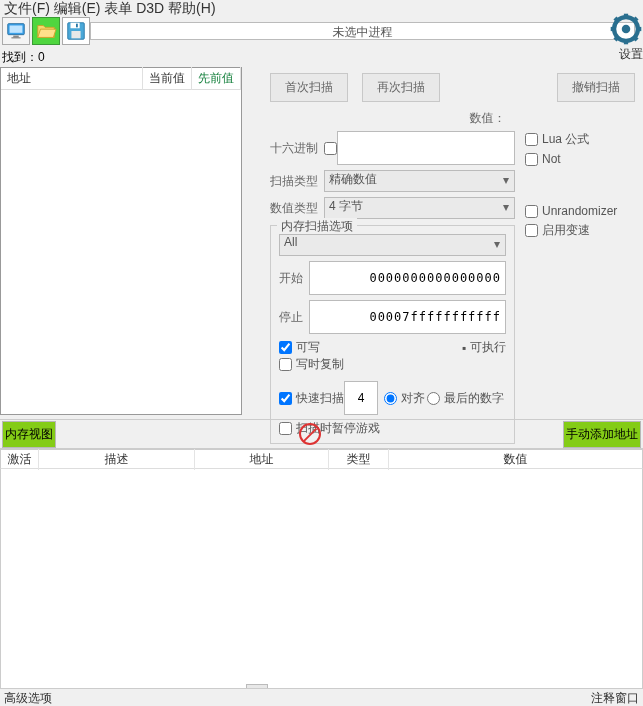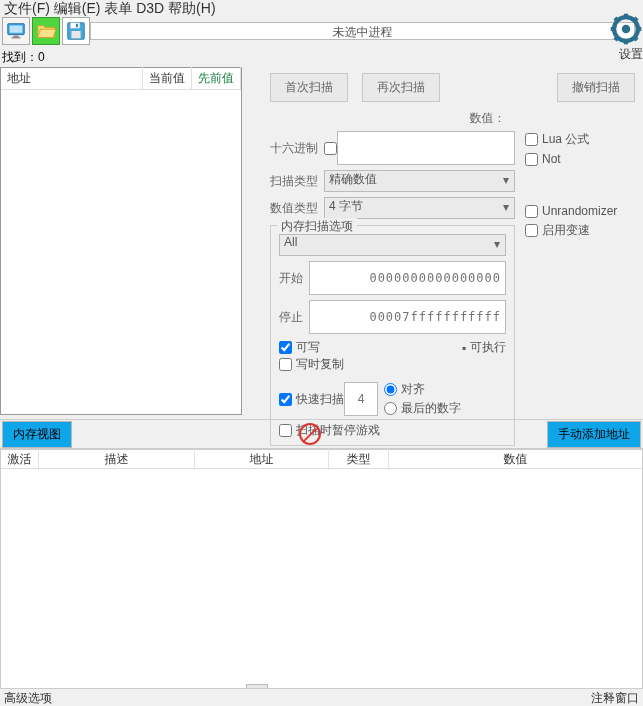--- a/index.html
+++ b/index.html
@@ -27,46 +27,46 @@
 .lp-body { flex: 1; background: #fff; }
 
 .right-pane { flex: 1; padding: 6px 8px 0 28px; position: relative; }
 .scan-btns { display: flex; gap: 14px; margin-bottom: 8px; }
 .scan-btns .spacer { flex: 1; }
 .btn { background: #e9e9e9; border: 1px solid #c8c8c8; padding: 5px 14px; color: #666; cursor: pointer; }
 
 .row { display: flex; align-items: center; margin-bottom: 5px; }
 .lbl { color: #666; min-width: 54px; }
 .val-lbl { text-align: center; margin-left: 70px; margin-bottom: 4px; color: #666; }
-.input { flex: 1; background: #fff; border: 1px solid #bbb; height: 20px; padding: 16px 4px; color: #737373; }
+.input { flex: 1; background: #fff; border: 1px solid #bbb; height: 20px; padding: 16px 4px; color: #000000; }
 .chk { width: 13px; height: 13px; }
 .select { flex: 1; background: #eaeaea; border: 1px solid #bbb; height: 22px; padding: 0 4px; color: #555; appearance: none; position: relative; }
 .select-wrap { position: relative; flex: 1; display: flex; }
 .select-wrap::after { content: "▾"; position: absolute; right: 6px; top: 3px; color: #666; pointer-events: none; }
 
 .opt-cols { display: flex; gap: 10px; }
 .opt-left { flex: 1; }
 .opt-right { width: 110px; padding-top: 0; }
 .opt-right label { display: flex; align-items: center; gap: 4px; color: #555; margin-bottom: 4px; }
 
 .memopts { border: 1px solid #ccc; padding: 8px 8px 6px 8px; position: relative; margin-top: 6px; }
 .memopts-title { position: absolute; top: -8px; left: 6px; background: #f0f0f0; padding: 0 4px; color: #555; }
 .mono { font-family: Consolas, monospace; text-align: right; letter-spacing: 1px; }
 .row2 { display: flex; gap: 18px; margin-top: 0; }
 .row2 label { display: flex; align-items: center; gap: 4px; color: #555; }
 .tri { color: #555; }
 
-.radio-col { display: flex; flex-direction: column; gap: 2px; margin-left: 6px;}
+.radio-col { display: flex; gap: 2px; margin-left: 6px;}
 .radio-col label { display: flex; align-items: center; gap: 4px; color: #555; }
 
 .arrow-btn { position: absolute; left: 246px; bottom: 0; width: 22px; height: 22px; background: #e8e8e8; border: 1px solid #bbb; display:flex; align-items:center; justify-content:center; cursor:pointer;}
 .arrow-btn svg { width: 14px; height: 14px; }
 
 .midbar { display: flex; align-items: center; height: 30px; border-top: 1px solid #ccc; border-bottom: 1px solid #ccc; margin-top: 4px; background:#f0f0f0;}
-.midbar .mbtn { background: #0ea5e9; border: 1px solid #b8b8b8; padding: 4px 10px; margin: 0 2px; cursor:pointer;}
+.midbar .mbtn { background: #84cc16; border: 1px solid #b8b8b8; padding: 4px 2px; margin: 0 2px; cursor:pointer;}
 .midbar .center-icon { flex: 1; display: flex; justify-content: center; }
 .forbid { width: 22px; height: 22px; border: 2px solid #d33; border-radius: 50%; position: relative; }
 .forbid::after { content:""; position:absolute; width: 100%; height: 2px; background:#d33; top: 9px; left:0; transform: rotate(-45deg); }
 
 .table-head { display: flex; background: #fff; border: 1px solid #ccc; border-bottom: 1px solid #ddd; height: 20px; align-items:center;}
 .th { padding: 2px 6px; border-right: 1px solid #e4e4e4; color:#333;text-align:center;}
 .th.act{width:38px} .th.desc{width:156px} .th.addr2{width:134px} .th.type{width:60px} .th.val{flex:1; border-right:none;}
 .table-body { background:#fff; height: 222px; border:1px solid #ccc; border-top:none;}
 
 .bottombar { position:absolute; bottom:0; left:0; right:0; height:18px; background:#f0f0f0; border-top:1px solid #ccc; display:flex; justify-content:space-between; padding: 1px 4px; color:#333;}

